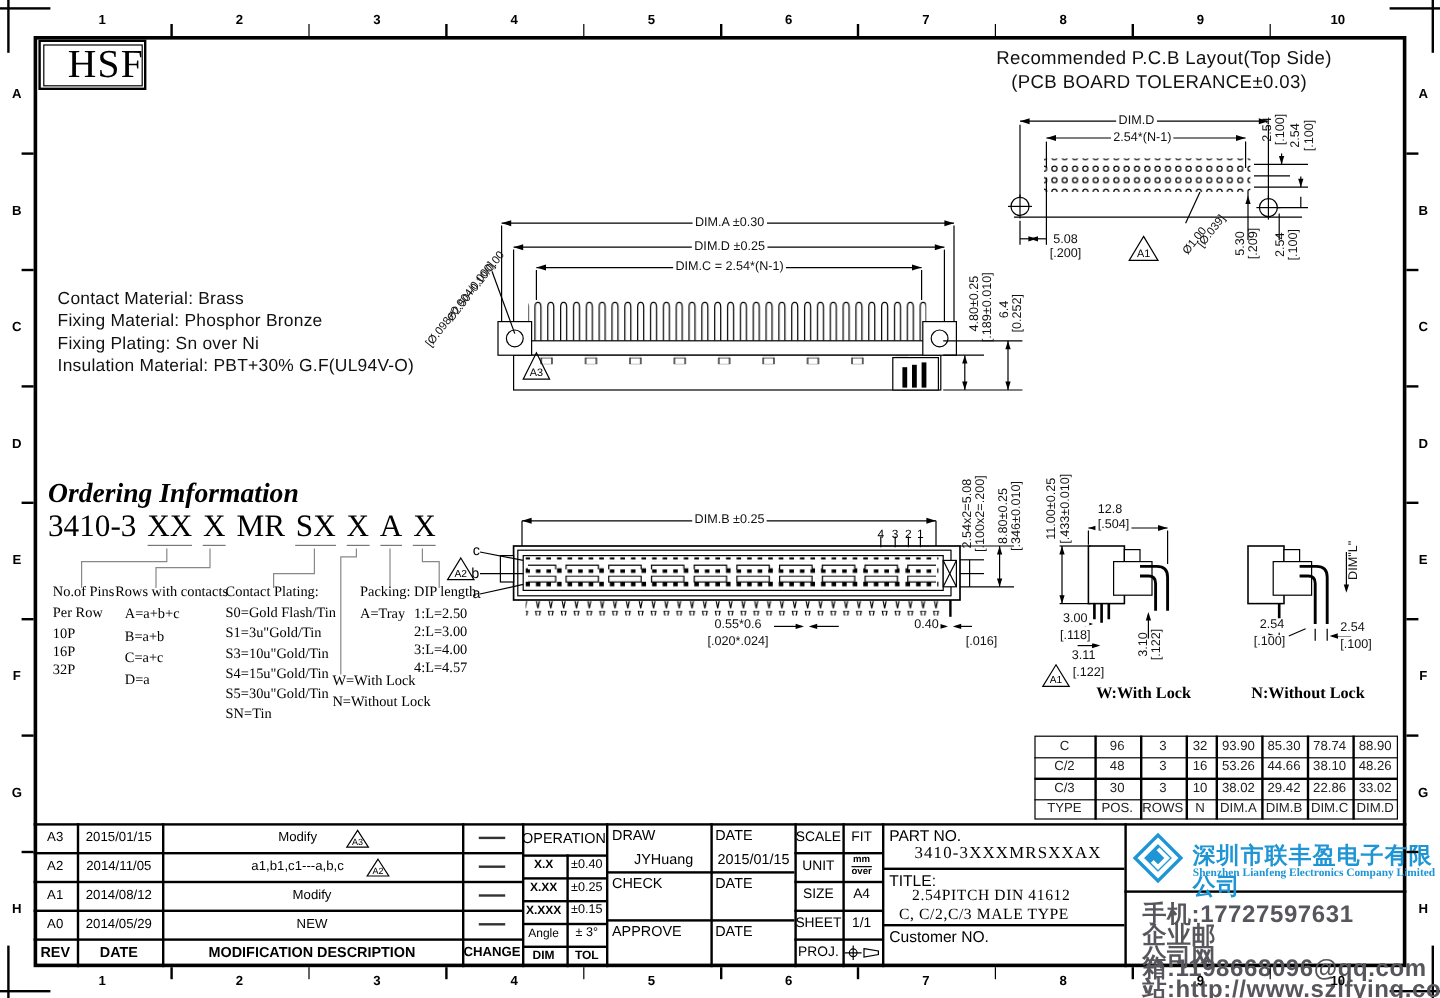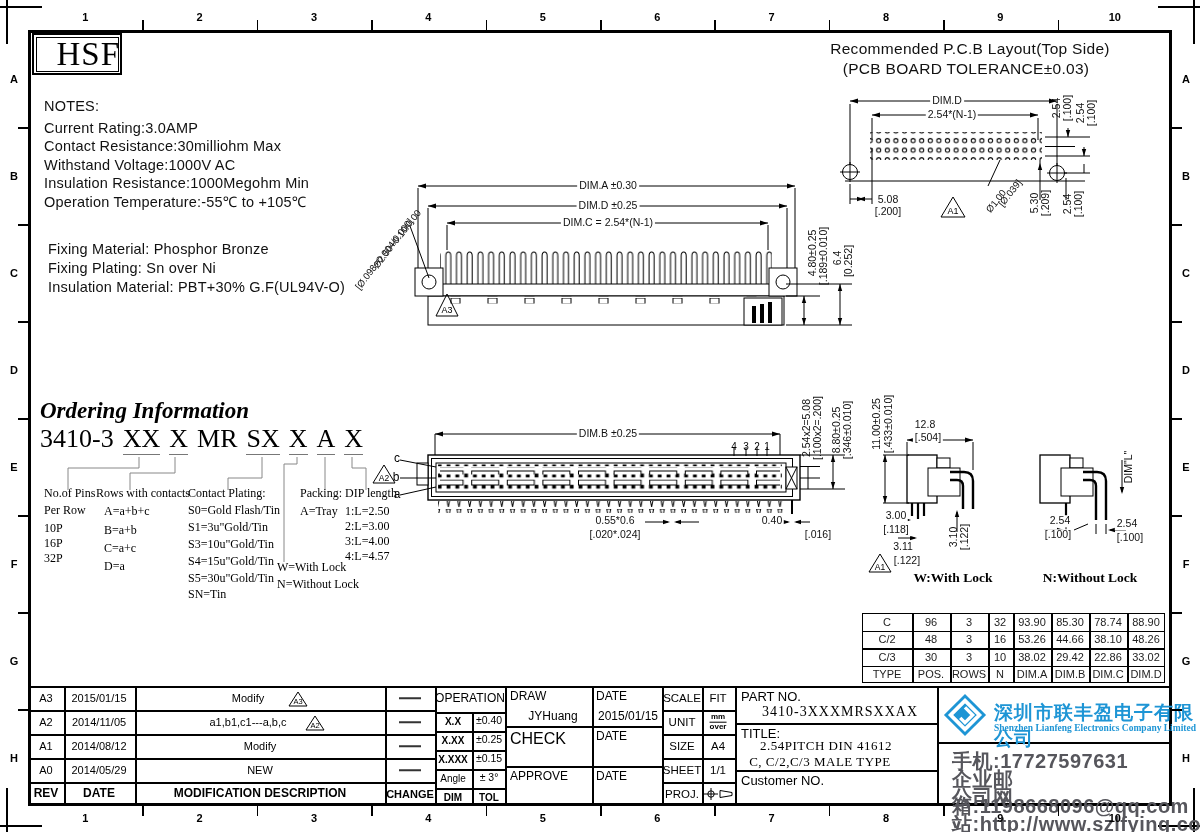--- a/index.html
+++ b/index.html
@@ -54,31 +54,23 @@
   <div class="cm" style="left:1158px;top:825px;width:42px;height:1.5px"></div>
   <div class="cm" style="left:1193px;top:788px;width:1.5px;height:44px"></div>
 
   <div class="frame"></div>
 
   <div class="hsfbox">
     <div class="hsfin"></div>
     <span class="hsf">HSF</span>
   </div>
 
-  <div class="notes">
-    <div>NOTES:</div>
-    <div style="height:3px"></div>
-    <div>Current Rating:3.0AMP</div>
-    <div>Contact Resistance:30milliohm Max</div>
-    <div>Withstand Voltage:1000V AC</div>
-    <div>Insulation Resistance:1000Megohm Min</div>
-    <div>Operation Temperature:-55℃ to +105℃</div>
-  </div>
 
   <div class="mats">
+    <div>Contact Material: Brass</div>
     <div>Fixing Material: Phosphor Bronze</div>
     <div>Fixing Plating: Sn over Ni</div>
     <div>Insulation Material: PBT+30% G.F(UL94V-O)</div>
   </div>
 
   <span class="pcbt" style="left:970px;top:40px">Recommended P.C.B Layout(Top Side)</span>
   <span class="pcbt" style="left:966px;top:60px">(PCB BOARD TOLERANCE±0.03)</span>
 
   <svg width="345" height="145" viewBox="0 0 345 145" style="left:840px;top:88px">
     <defs>
@@ -508,21 +500,21 @@
   <span class="ct" style="left:489px;top:759px;font-size:10.5px">±0.15</span>
   <span class="ct" style="left:453px;top:778px;font-size:10px;font-weight:normal">Angle</span>
   <span class="ct" style="left:489px;top:778px;font-size:10.5px">± 3°</span>
   <span class="ct" style="left:453px;top:797px;font-size:10px;font-weight:bold">DIM</span>
   <span class="ct" style="left:489px;top:797px;font-size:10px;font-weight:bold">TOL</span>
 
   <span class="tl" style="left:510px;top:690px;font-size:12px">DRAW</span>
   <span class="ct" style="left:553px;top:717px;font-size:12px">JYHuang</span>
   <span class="tl" style="left:596px;top:690px;font-size:12px">DATE</span>
   <span class="ct" style="left:628px;top:717px;font-size:12px">2015/01/15</span>
-  <span class="tl" style="left:510px;top:730px;font-size:16px">CHECK</span>
+  <span class="tl" style="left:510px;top:730px;font-size:12px">CHECK</span>
   <span class="tl" style="left:596px;top:730px;font-size:12px">DATE</span>
   <span class="tl" style="left:510px;top:770px;font-size:12px">APPROVE</span>
   <span class="tl" style="left:596px;top:770px;font-size:12px">DATE</span>
 
   <span class="ct" style="left:682px;top:698px;font-size:11.5px">SCALE</span>
   <span class="ct" style="left:718px;top:698px;font-size:11.5px">FIT</span>
   <span class="ct" style="left:682px;top:722px;font-size:11.5px">UNIT</span>
   <span class="unitstack" style="left:718px;top:722px"><span class="mm">mm</span><span>over</span></span>
   <span class="ct" style="left:682px;top:746px;font-size:11.5px">SIZE</span>
   <span class="ct" style="left:718px;top:746px;font-size:11.5px">A4</span>

